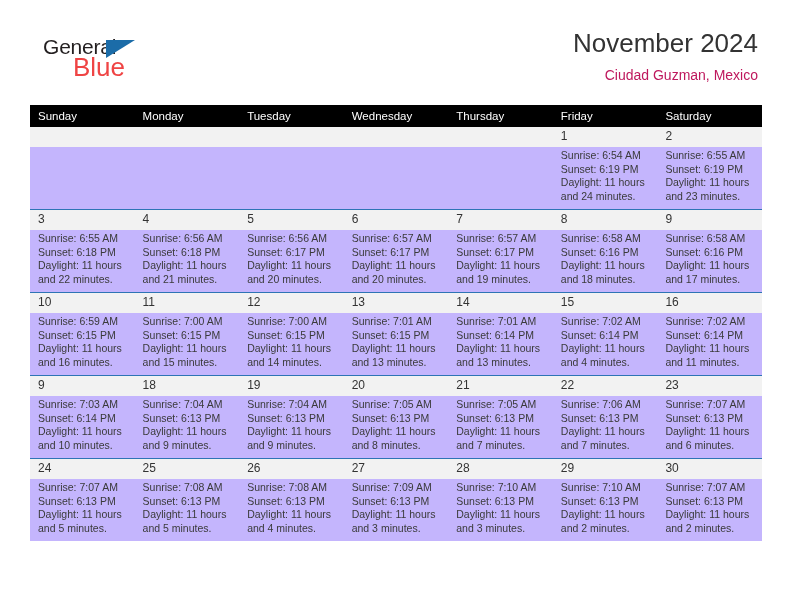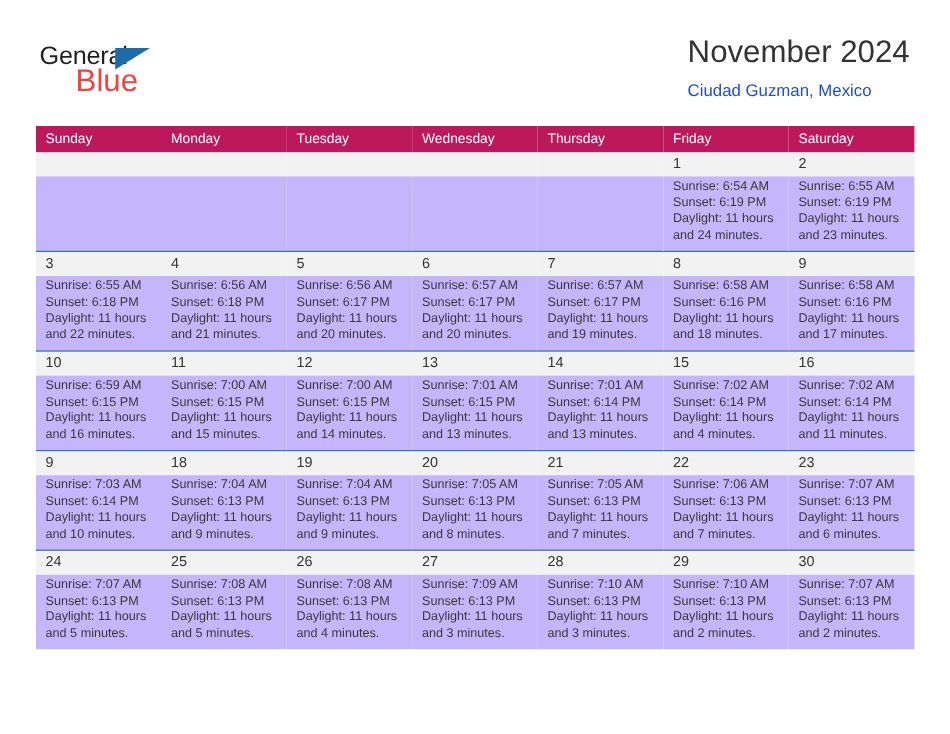--- a/index.html
+++ b/index.html
@@ -14,20 +14,21 @@
     color: #000000;
     overflow: hidden;
     position: relative;
   }
 
   
   .page-header {
     position: relative;
     height: 72px;
     padding: 0;
+    margin-left: 10px;
   }
   .brand {
     position: absolute;
     left: 33px;
     top: 36px;
     width: 120px;
     height: 48px;
   }
   .brand-general {
     font-size: 21px;
@@ -55,51 +56,52 @@
     display: block;
     position: absolute;
     left: 30px;
     top: 20px;
   }
 
   .title-block {
     position: absolute;
     right: 34px;
     top: 28px;
+    text-align: right;
   }
   .cal-title {
     font-size: 26px;
     color: #333333;
     font-weight: normal;
     line-height: 30px;
     margin: 0;
     white-space: nowrap;
   }
   .cal-subtitle {
     font-size: 14px;
-    color: #1d4ed8;
+    color: #be185d;
     line-height: 18px;
     margin: 8px 0 0 0;
     white-space: nowrap;
   }
 
   
   .calendar {
     position: absolute;
     left: 30px;
     top: 105px;
     width: 732px;
   }
   .cal-table {
     width: 732px;
     border-collapse: collapse;
     table-layout: fixed;
   }
   .cal-table th {
-    background: #be185d;
+    background: #000000;
     color: #ffffff;
     font-size: 11.5px;
     font-weight: normal;
     text-align: left;
     padding: 4px 0 5px 8px;
     height: 13px;
     border: none;
   }
   .daterow td {
     background: #f2f2f2;

